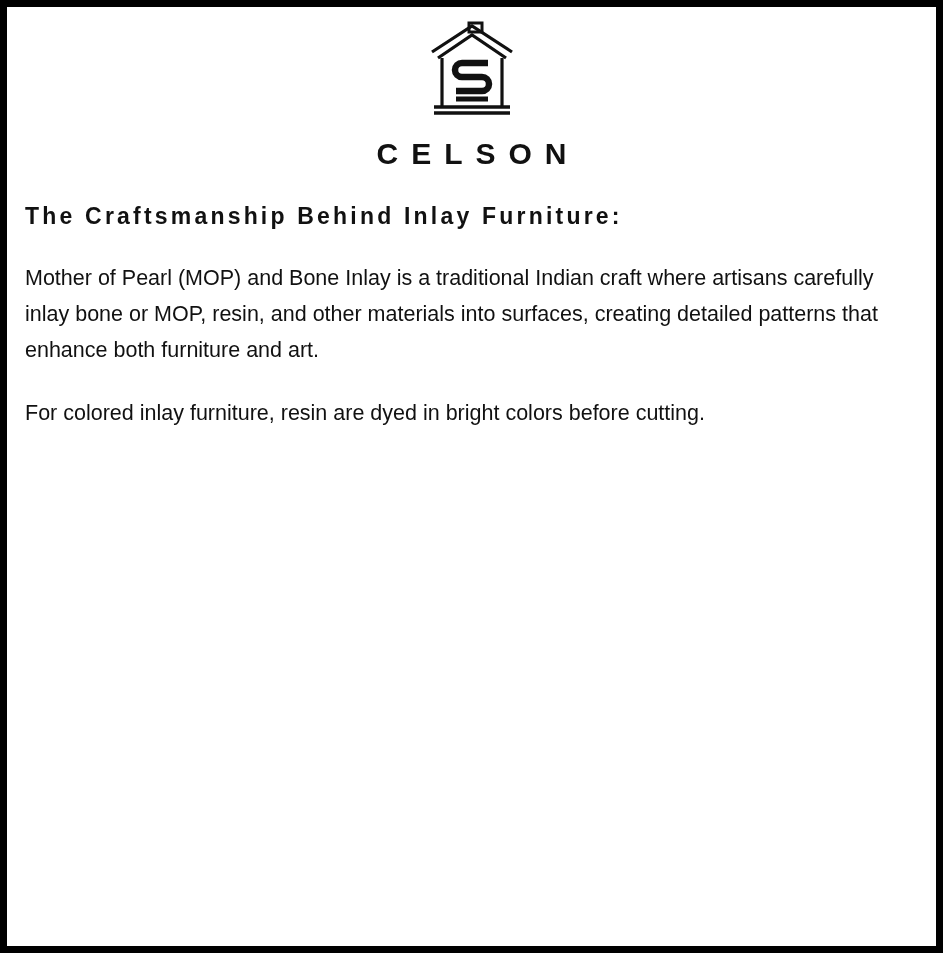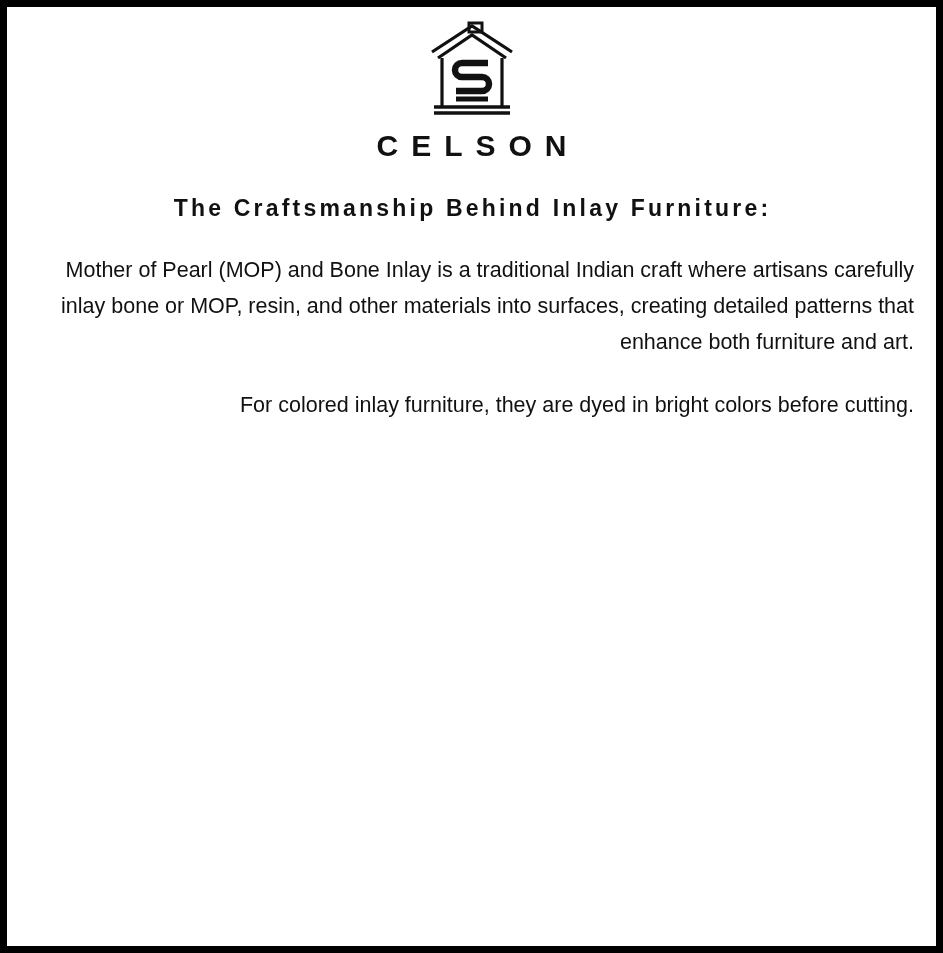--- a/index.html
+++ b/index.html
@@ -30,38 +30,36 @@
     display: block;
     margin: 0 auto;
   }
   .brand-name {
     font-family: "Liberation Sans", sans-serif;
     font-size: 30px;
     font-weight: 700;
     letter-spacing: 13px;
     text-indent: 13px;
     color: #111111;
-    margin-top: 12px;
+    margin-top: 20px;
     margin-bottom: 0;
   }
   .headline {
     font-size: 23px;
     font-weight: 700;
     letter-spacing: 3.2px;
     color: #111111;
     margin-top: 32px;
     margin-bottom: 0;
     padding-left: 2px;
-    text-align: center;
   }
   .body-copy {
     margin-top: 30px;
     padding-left: 2px;
     padding-right: 6px;
-    text-align: right;
   }
   .para {
     font-size: 21.5px;
     line-height: 36px;
     color: #111111;
     margin: 0 0 27px 0;
   }
   .para:last-child {
     margin-bottom: 0;
   }
@@ -89,17 +87,17 @@
     <div class="brand-name">CELSON</div>
   </div>
 
   <div class="headline">The Craftsmanship Behind Inlay Furniture:</div>
 
   <div class="body-copy">
     <p class="para">
       <span class="step-label"></span><span>Mother of Pearl (MOP) and Bone Inlay is a traditional Indian craft where artisans carefully inlay bone or MOP, resin, and other materials into surfaces, creating detailed patterns that enhance both furniture and art.</span>
     </p>
     <p class="para">
-      <span class="step-label"></span><span>For colored inlay furniture, they are dyed in bright colors before cutting.</span>
+      <span class="step-label"></span><span>For colored inlay furniture, resin are dyed in bright colors before cutting.</span>
     </p>
   </div>
 
 </div>
 
 </body></html>

